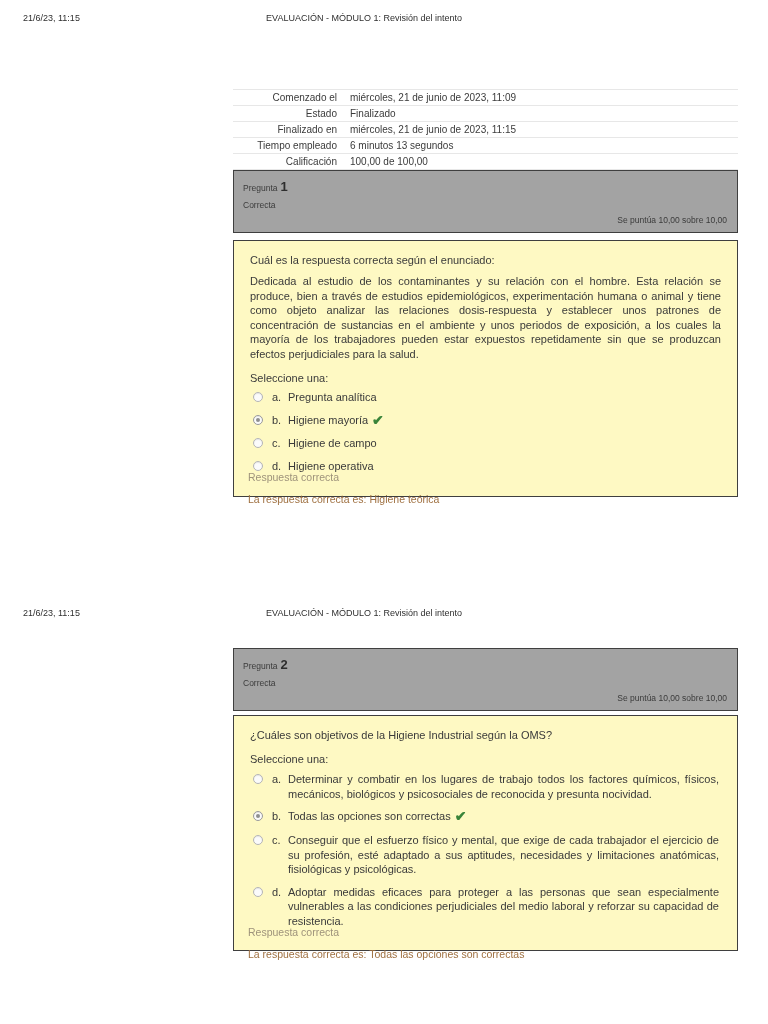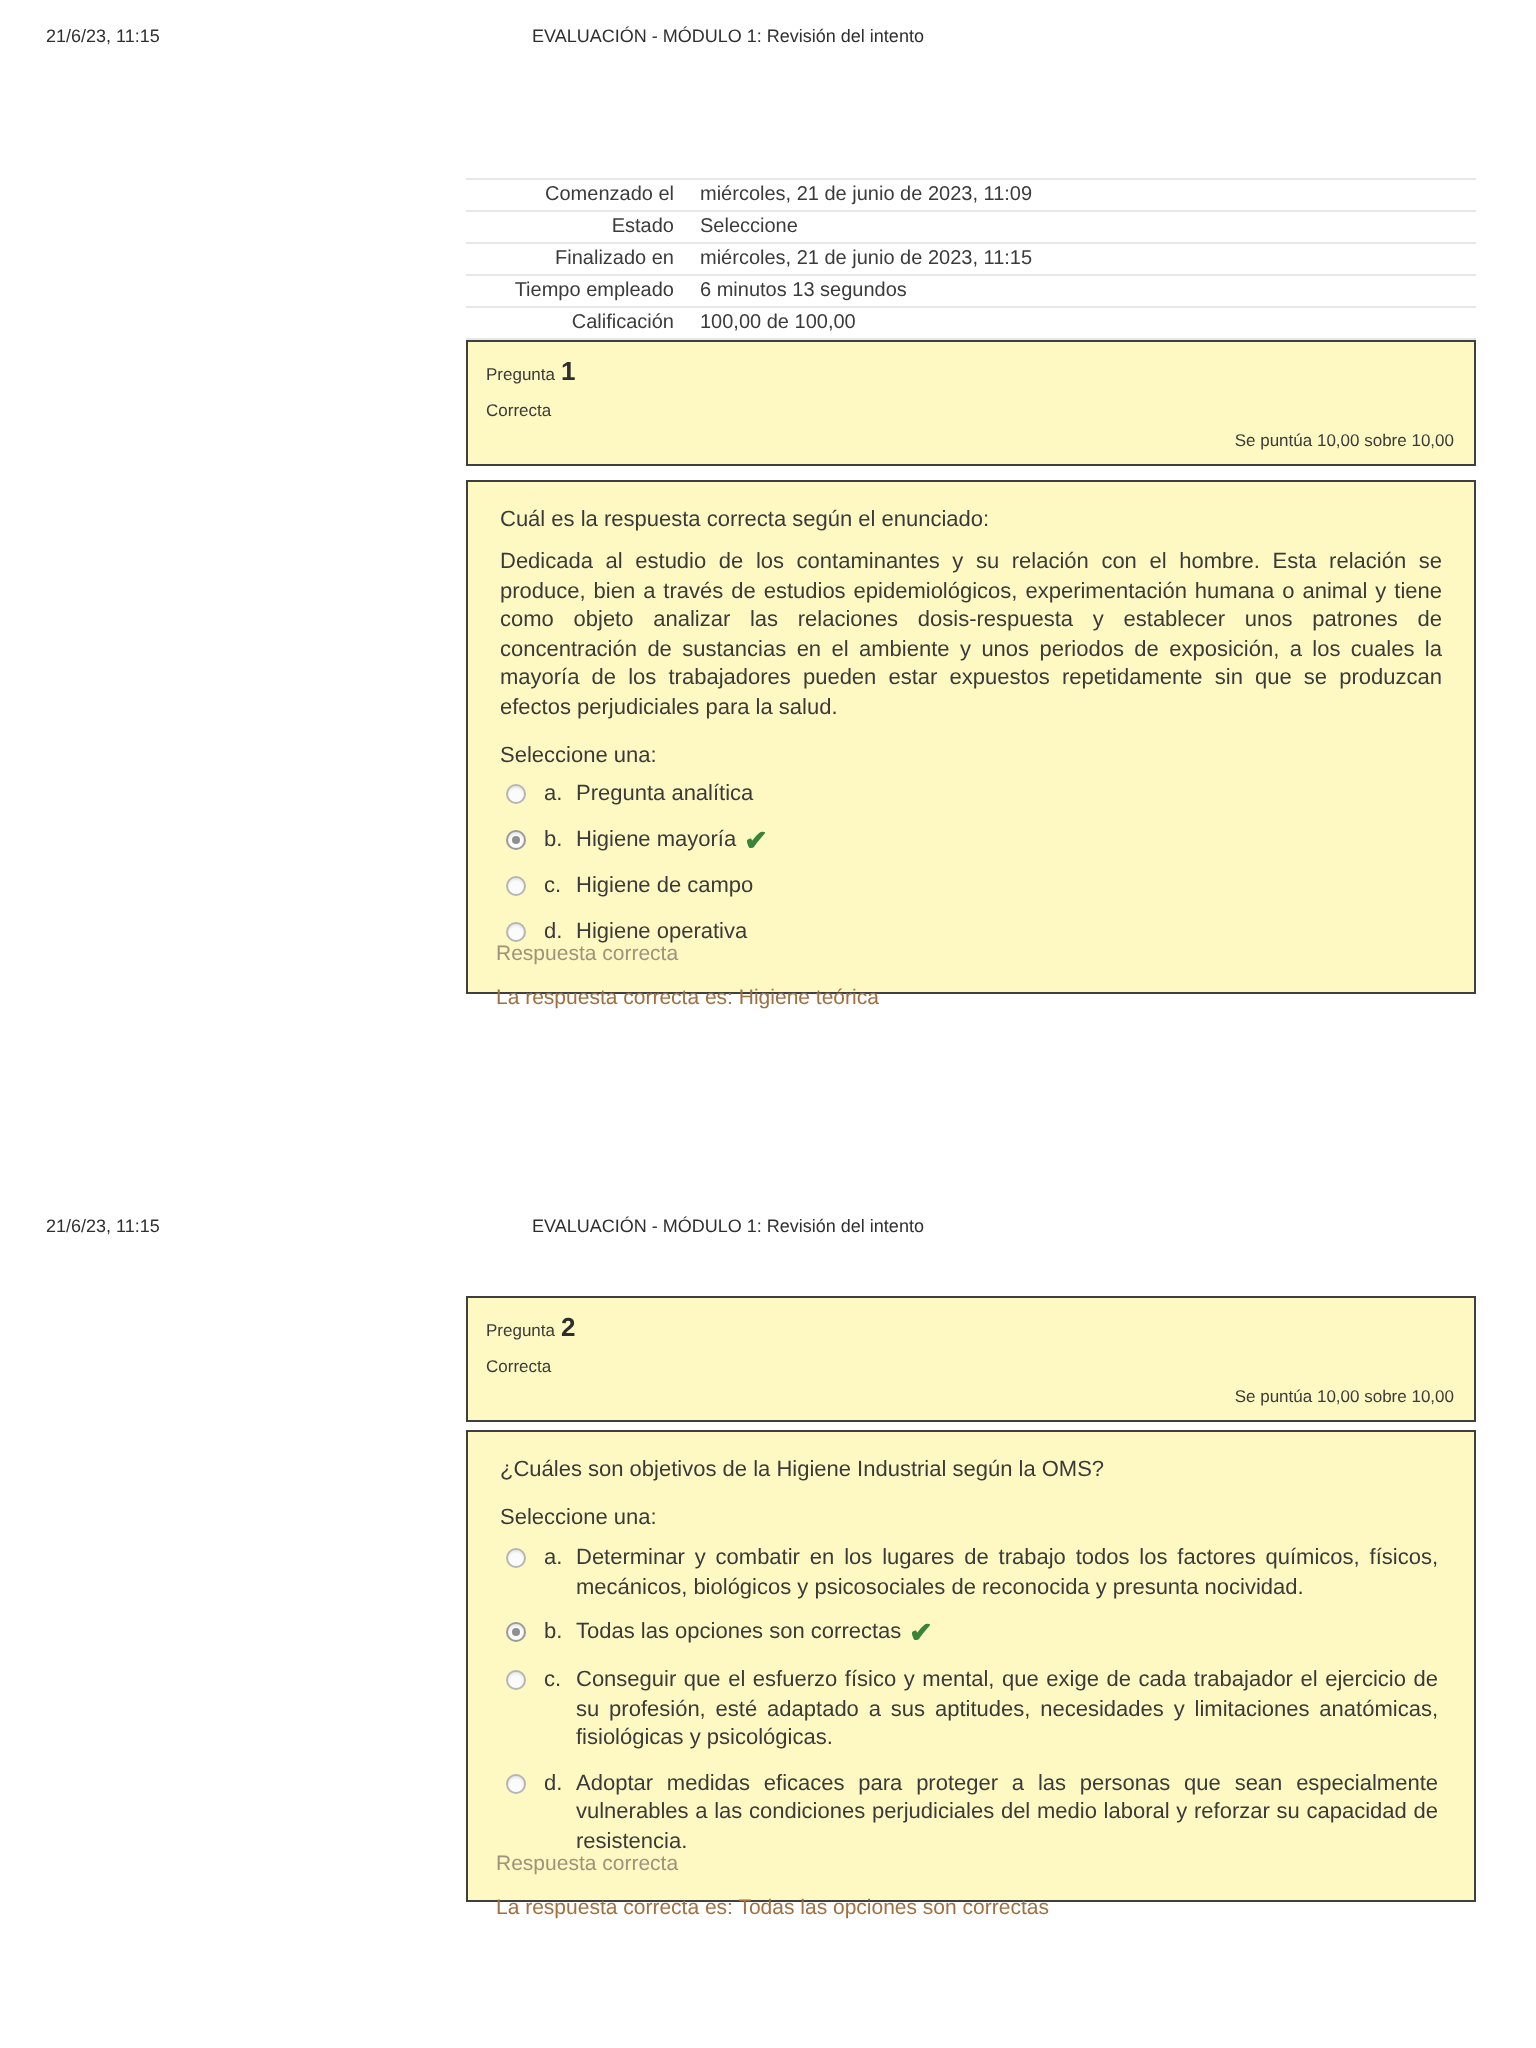--- a/index.html
+++ b/index.html
@@ -20,21 +20,21 @@
   .col { position:absolute; left:233px; width:505px; }
 
   
   table.summary { width:100%; border-collapse:collapse; font-size:10px; color:#3b3b3b; }
   table.summary tr { border-top:1px solid #e7e7e7; }
   table.summary tr:last-child { border-bottom:1px solid #e7e7e7; }
   table.summary th { font-weight:normal; text-align:right; width:112px; padding:2px 8px 2px 0; vertical-align:top; white-space:nowrap; }
   table.summary td { text-align:left; padding:2px 0 2px 5px;margin-top:32px; }
 
   
-  .qinfo { border:1.5px solid #3f3f3f; background:#fef9c3; padding:6px 10px 7px 9px; }
+  .qinfo { border:1.5px solid #3f3f3f; background:#a3a3a3; padding:6px 10px 7px 9px; }
   .qinfo .qword { font-size:8.5px; color:#3b3b3b; }
   .qinfo .qnum  { font-size:13px; font-weight:bold; color:#2e2e2e; margin-left:3px; }
   .qinfo .qstatus { font-size:8.5px; margin-top:5px; }
   .qinfo .qpoints { font-size:8.5px; margin-top:5px;text-align:right; }
 
   
   .qbox { border:1.5px solid #3f3f3f; background:#fef9c3; padding:12px 16px 14px 16px; }
   .qprompt { font-size:11px; line-height:14px; color:#3a3a3a; }
   .qbody { font-size:11px; line-height:14.5px; margin-top:7px; text-align:justify; color:#3a3a3a; }
   .selectlbl { font-size:11px; margin-top:11px; color:#3a3a3a; }
@@ -82,21 +82,21 @@
 
   <div class="col col-table">
     <table class="summary">
       <tbody>
         <tr>
           <th>Comenzado el</th>
           <td>miércoles, 21 de junio de 2023, 11:09</td>
         </tr>
         <tr>
           <th>Estado</th>
-          <td>Seleccione</td>
+          <td>Finalizado</td>
         </tr>
         <tr>
           <th>Finalizado en</th>
           <td>miércoles, 21 de junio de 2023, 11:15</td>
         </tr>
         <tr>
           <th>Tiempo empleado</th>
           <td>6 minutos 13 segundos</td>
         </tr>
         <tr>

